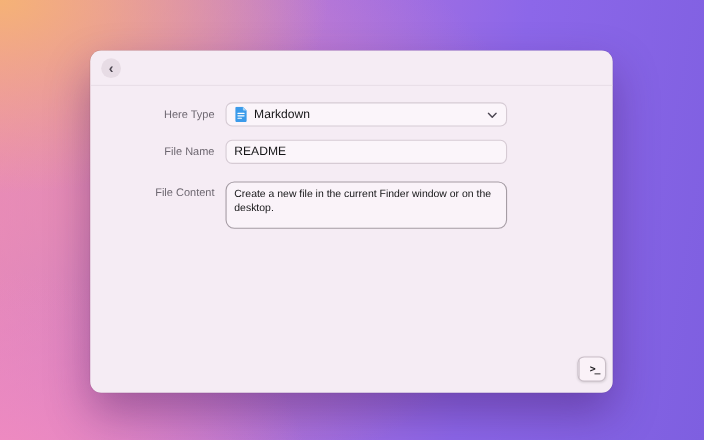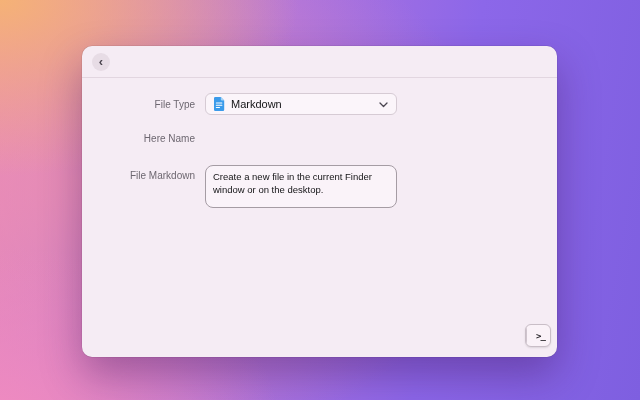--- a/index.html
+++ b/index.html
@@ -55,21 +55,21 @@
   }
   
   .field-label{
     position:absolute;left:0;width:113px;text-align:right;
     font-size:10px;color:#6d6770;line-height:12px;
   }
   .lbl-type{top:53px;}
   .lbl-name{top:87px;}
   .lbl-content{top:124px;}
   .control{
-    position:absolute;left:123px;width:192px;box-sizing:border-box;
+    position:absolute;left:123px;width:256px;box-sizing:border-box;
     background:#fbf5fa;border:1px solid #d6cbd4;border-radius:6px;
     font-size:11px;color:#141416;
   }
   .dropdown{
     top:47px;height:22px;display:flex;align-items:center;gap:6px;
     padding:0 22px 0 7px;cursor:pointer;
   }
   .dropdown .chevron{position:absolute;right:8px;top:8px;display:flex;}
   .text-input{
     top:81px;height:22px;padding:0 7px;outline:none;
@@ -104,42 +104,43 @@
 
 
   <div class="window">
 
     <div class="win-header">
       <div class="back-btn">
         <span>‹</span>
       </div>
     </div>
 
-    <label class="field-label lbl-type">File Type</label>
+    <label class="field-label lbl-type">Here Type</label>
     <div class="control dropdown">
       <span style="display:flex;">
         <svg width="12" height="14" viewBox="0 0 12 14">
           <path d="M1 1.2 A1.2 1.2 0 0 1 2.2 0 H7.8 L11.2 3.4 V12.8 A1.2 1.2 0 0 1 10 14 H2.2 A1.2 1.2 0 0 1 1 12.8 Z" fill="#3b9bea"></path>
           <path d="M7.8 0 L11.2 3.4 H8.6 A0.8 0.8 0 0 1 7.8 2.6 Z" fill="#a6d5f7"></path>
           <rect x="2.8" y="5.6" width="6.6" height="1" rx="0.5" fill="#ffffff"></rect>
           <rect x="2.8" y="7.8" width="6.6" height="1" rx="0.5" fill="#ffffff"></rect>
           <rect x="2.8" y="10" width="4.2" height="1" rx="0.5" fill="#ffffff"></rect>
         </svg>
       </span>
       <span>Markdown</span>
       <span class="chevron">
         <svg width="9" height="6" viewBox="0 0 9 6">
           <path d="M1 1 L4.5 4.5 L8 1" stroke="#4a4550" stroke-width="1.3" fill="none" stroke-linecap="round" stroke-linejoin="round"></path>
         </svg>
       </span>
     </div>
 
-    <label class="field-label lbl-name">Here Name</label>
+    <label class="field-label lbl-name">File Name</label>
+    <input class="control text-input" type="text" value="README" style="">
 
-    <label class="field-label lbl-content">File Markdown</label>
+    <label class="field-label lbl-content">File Content</label>
     <textarea class="control textarea" style="">Create a new file in the current Finder window or on the desktop.</textarea>
 
     <div class="btn-group">
       <div class="btn-sep"></div>
       <button class="btn btn-terminal">
           <span>&gt;_</span>
         </button>
     </div>
 
   </div>

